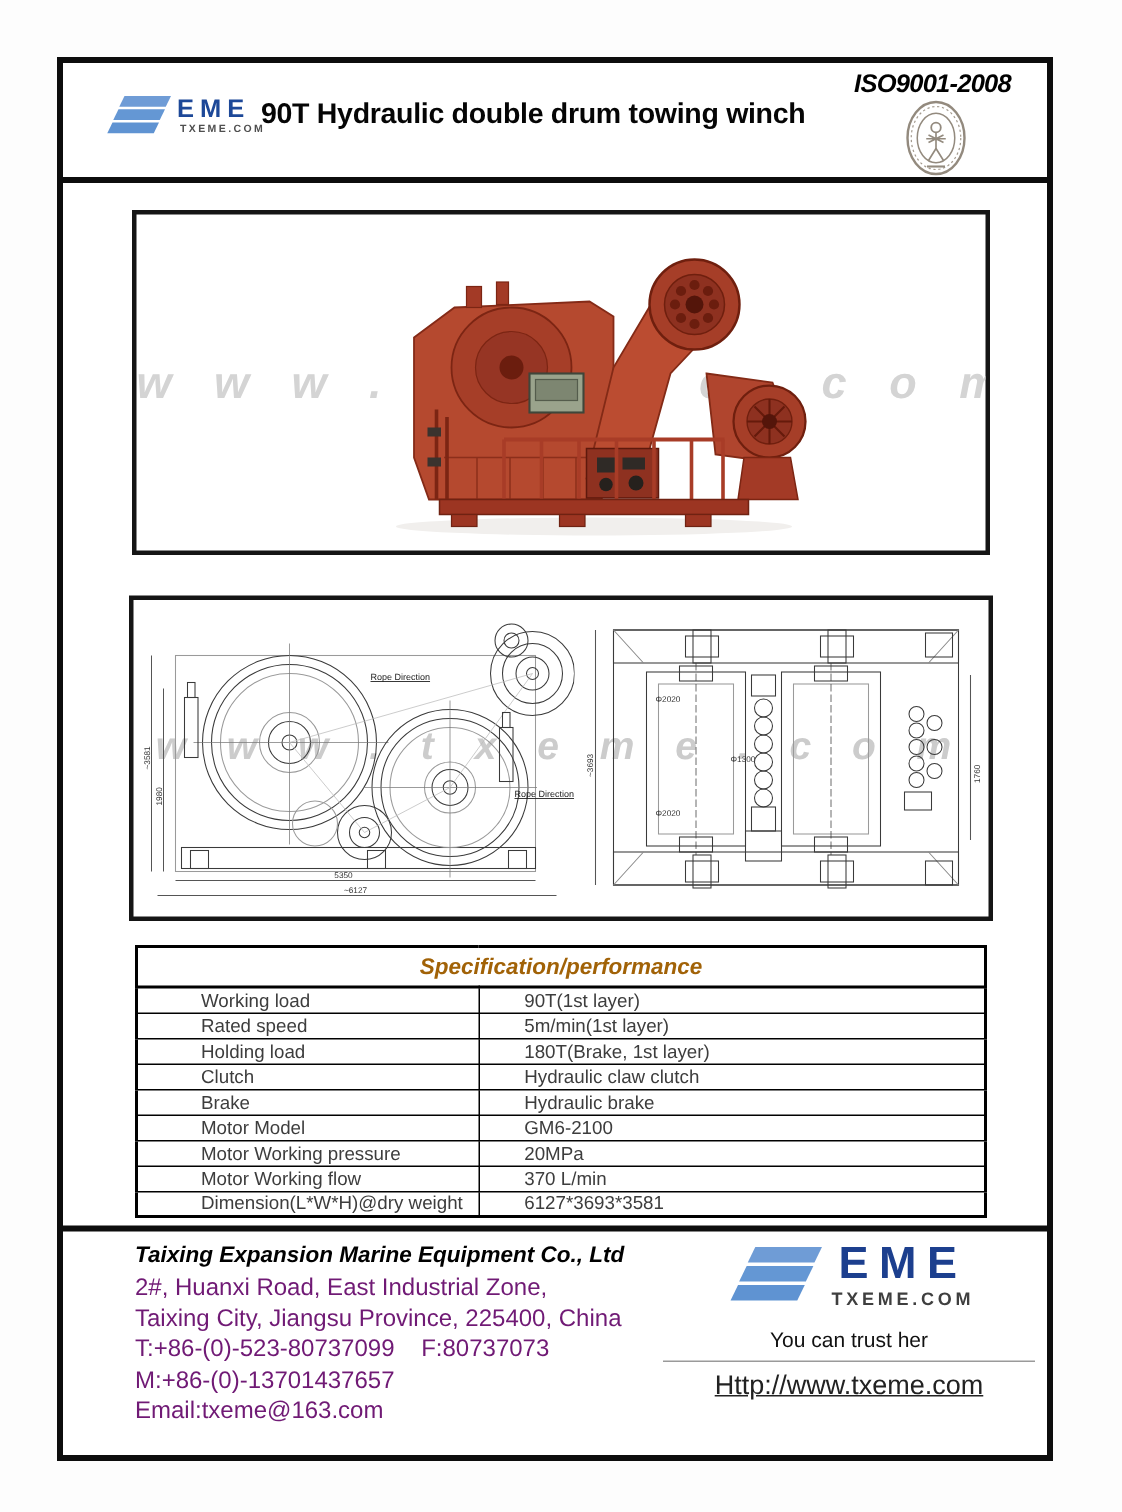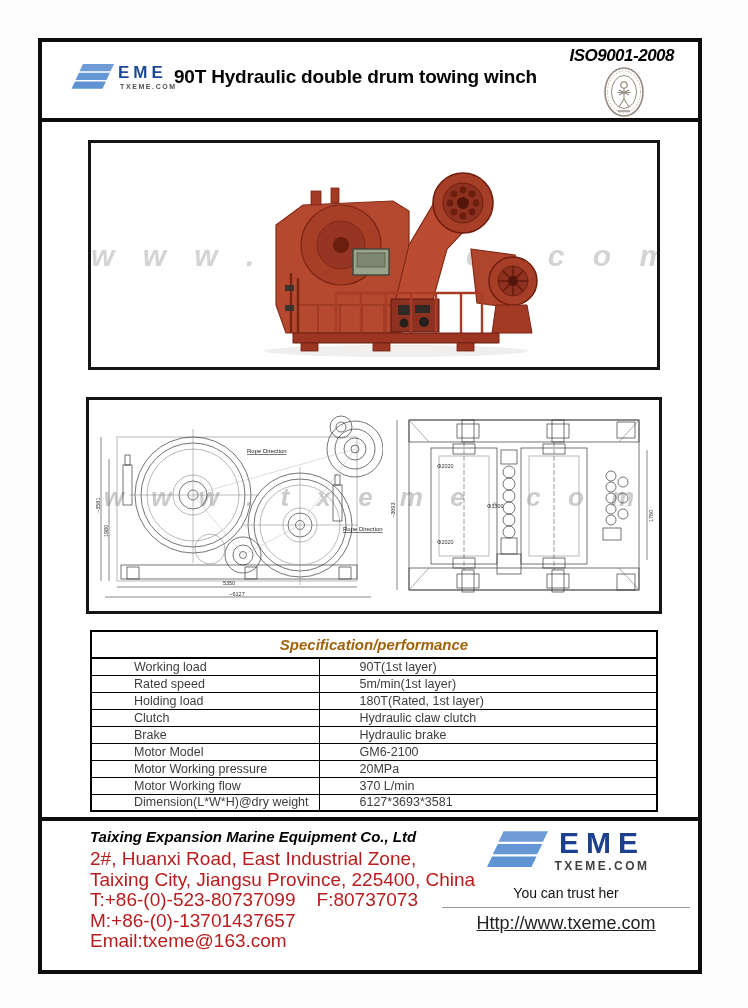--- a/index.html
+++ b/index.html
@@ -28,28 +28,28 @@
   .drawbox .watermark { top:82px; font-size:26px; color:#cccccc; }
   .machine-svg { position:absolute; left:150px; top:10px; }
   .draw-svg-left { position:absolute; left:6px; top:7px; }
   .draw-svg-right { position:absolute; left:300px; top:10px; }
 
   
   .spec { position:absolute; left:48px; top:508px; width:568px; border-collapse:collapse; }
   .spec th { border:2px solid #000; font-size:15px; font-weight:bold; font-style:italic; text-align:center; height:27px; color:#a16207; }
   .spec td { border:1px solid #000; font-size:12.5px; color:#3d3d3d; height:17px; vertical-align:middle; }
   .spec tr td:first-child { width:228px; padding-left:42px; border-left:2px solid #000; }
-  .spec tr td:last-child { padding-left:40px; border-right:2px solid #000; }
+  .spec tr td:last-child { padding-left:30px; border-right:2px solid #000; }
   .spec tr:last-child td { border-bottom:2px solid #000;margin-left:16px; }
 
   
   .footer { position:relative; height:153px; border-top:4px solid #0d0d0d; flex:0 0 auto; }
   .f-left { position:absolute; left:48px; top:7px; }
   .company { font-size:15px; font-weight:bold; font-style:italic; color:#000; margin-bottom:4px; }
-  .addr { font-size:19px; color:#b91c1c; line-height:20.5px; white-space:pre; }
+  .addr { font-size:16px; color:#701a75; line-height:20.5px; white-space:pre; }
   .f-right { position:absolute; right:8px; top:8px; width:248px; text-align:center; }
   .logo-lg { display:flex; justify-content:center; align-items:flex-start; }
   .logo-lg .stripes { width:66px; height:38px; margin-top:2px; }
   .logo-lg .logo-text { margin-left:6px; display:flex; flex-direction:column; align-items:center; }
   .logo-lg .brand { font-size:30px; font-weight:bold; letter-spacing:7px; color:#1c3f8e; line-height:28px; }
   .logo-lg .dom { font-size:12px; letter-spacing:2.5px; color:#3f3f3f; font-weight:bold; margin-top:2px; }
   .slogan { font-size:14px; color:#111; margin-top:12px; }
   .f-rule { border:none; border-top:1px solid #9a9a9a; margin:6px 0 5px 0; }
   .website { font-size:18px; color:#222;text-decoration:underline; }
 
@@ -275,21 +275,21 @@
         <tr>
               <td>Working load</td>
               <td>90T(1st layer)</td>
             </tr>
         <tr>
               <td>Rated speed</td>
               <td>5m/min(1st layer)</td>
             </tr>
         <tr>
               <td>Holding load</td>
-              <td>180T(Rated, 1st layer)</td>
+              <td>180T(Brake, 1st layer)</td>
             </tr>
         <tr>
               <td>Clutch</td>
               <td>Hydraulic claw clutch</td>
             </tr>
         <tr>
               <td>Brake</td>
               <td>Hydraulic brake</td>
             </tr>
         <tr>

